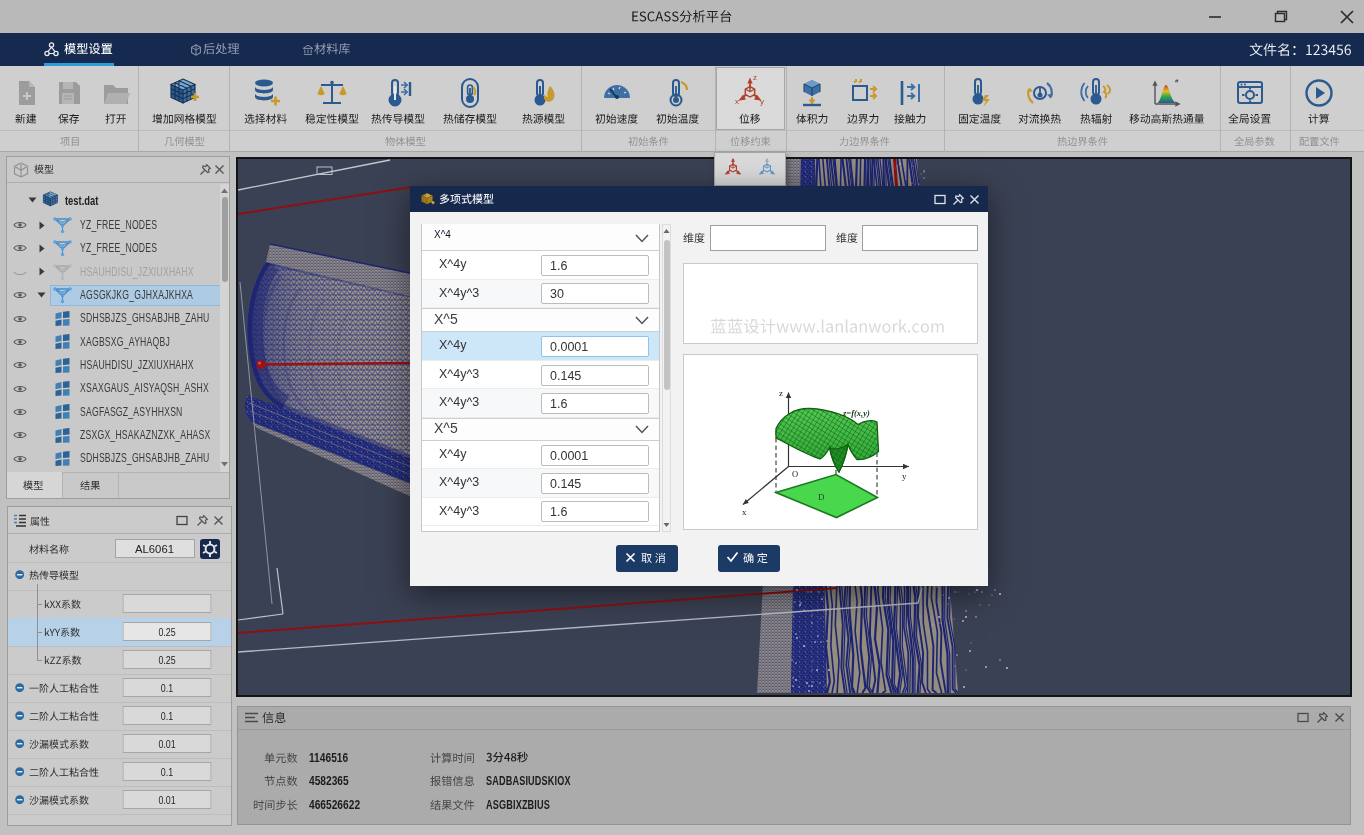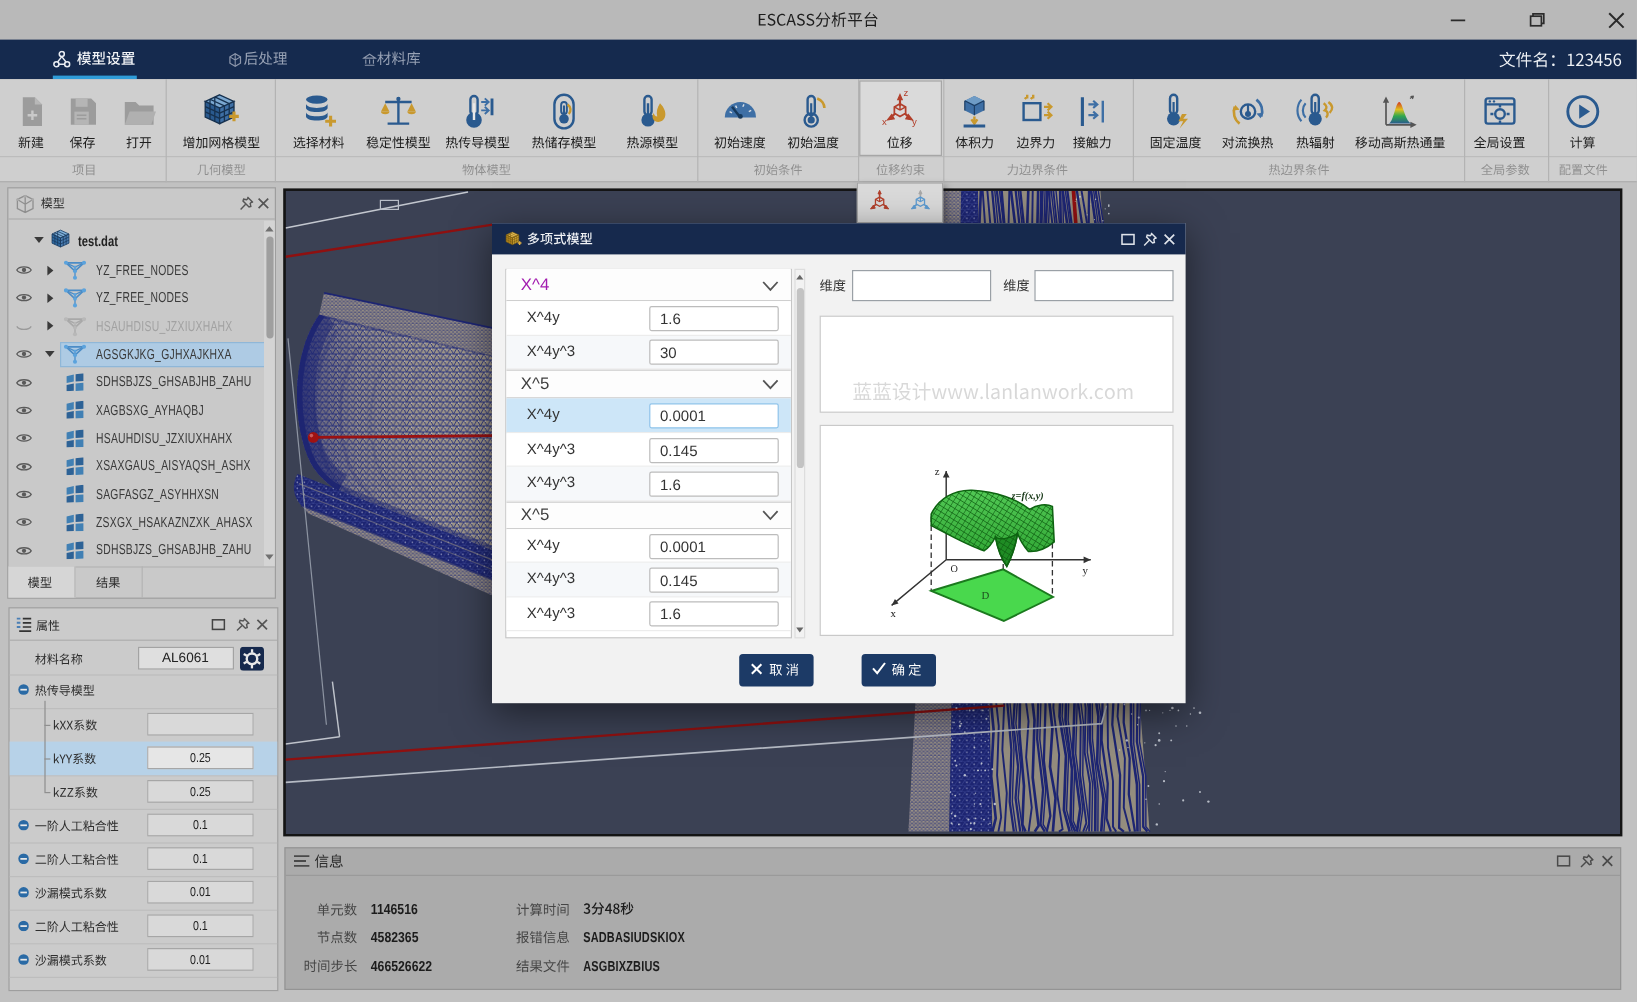--- a/index.html
+++ b/index.html
@@ -885,21 +885,21 @@
 <rect x="1" y="1.5" width="10" height="8" fill="none" stroke="#dfe3ea" stroke-width="1.3"></rect>
     </svg>
     <svg class="abs" style="z-index:12;left:951.5px;top:193px" width="13" height="13" viewBox="0 0 13 13">
 <path d="M7.2 1.2 L11.8 5.8 M8 2 L11 5 L9.5 6.5 L10 9 L8.5 9.5 L3.5 4.5 L4 3 L6.5 3.5 Z M5.5 7.5 L1.5 11.5" fill="none" stroke="#dfe3ea" stroke-width="1.2"></path>
     </svg>
     <svg class="abs" style="z-index:12;left:968.5px;top:194px" width="11" height="11" viewBox="0 0 11 11">
 <path d="M1.5 1.5 L9.5 9.5 M9.5 1.5 L1.5 9.5" stroke="#dfe3ea" stroke-width="1.4"></path>
     </svg>
     <div class="abs" style="left:420.5px;top:224px;width:239px;height:308px;background:#fff;border:1px solid #c6c6c6;z-index:11"></div>
     <div class="abs" style="left:421.5px;top:224px;width:237px;height:27.0px;background:#fdfdfd;border-bottom:1px solid #cfcfcf;z-index:12"></div>
-    <div class="lat" style="left:434px;top:228.5px;font-size:14px;color:#a21caf;z-index:13">X^4</div>
+    <div class="lat" style="left:434px;top:228.5px;font-size:10px;color:#0f172a;z-index:13">X^4</div>
     <svg class="abs" style="left:635px;top:233.5px;z-index:13" width="14" height="9" viewBox="0 0 14 9">
       <path d="M1 1 L7 7.5 L13 1" fill="none" stroke="#555" stroke-width="1.5"></path>
     </svg>
     <div class="abs" style="left:421.5px;top:251px;width:237px;height:28.5px;background:#ffffff;border-bottom:1px solid #ececec;z-index:12"></div>
     <div class="lat" style="left:439px;top:257.2px;font-size:12.5px;color:#333;z-index:13">X^4y</div>
     <div class="abs" style="left:541px;top:254.8px;width:108px;height:21px;background:#fff;border:1px solid #bcbcbc;border-radius:2px;font-size:12.5px;color:#333;line-height:20px;padding-left:8px;z-index:13">1.6</div>
     <div class="abs" style="left:421.5px;top:279.5px;width:237px;height:28.5px;background:#f6f8fa;border-bottom:1px solid #ececec;z-index:12"></div>
     <div class="lat" style="left:439px;top:285.8px;font-size:12.5px;color:#333;z-index:13">X^4y^3</div>
     <div class="abs" style="left:541px;top:283.2px;width:108px;height:21px;background:#fff;border:1px solid #bcbcbc;border-radius:2px;font-size:12.5px;color:#333;line-height:20px;padding-left:8px;z-index:13">30</div>
     <div class="abs" style="left:421.5px;top:308px;width:237px;height:23.5px;background:#fdfdfd;border-bottom:1px solid #cfcfcf;z-index:12"></div>

